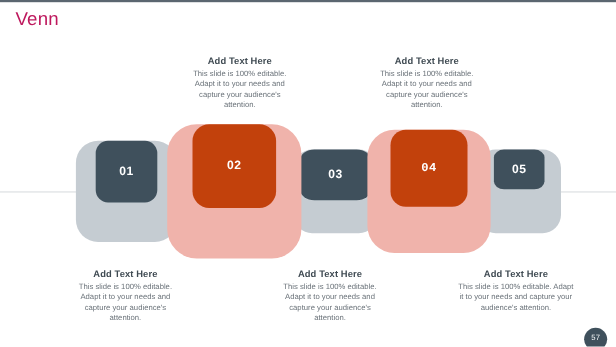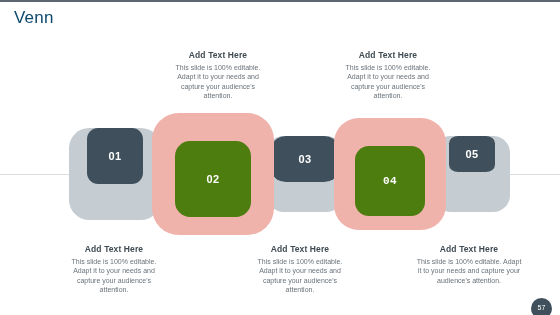--- a/index.html
+++ b/index.html
@@ -31,21 +31,21 @@
     background: #5b6670;
   }
 
   
   .slide-title {
     position: absolute;
     left: 14px;
     top: 7px;
     font-size: 17px;
     font-weight: 400;
-    color: #0c4a6e;
+    color: #be185d;
     letter-spacing: 0.2px;
     line-height: 22px;
     white-space: nowrap;
   }
 
   
   .axis-line {
     position: absolute;
     left: 0;
     top: 174px;
@@ -100,21 +100,21 @@
 
   .n4 { left: 334px; top: 118px; width: 112px; height: 112px; z-index: 3; font-family: Liberation Mono, monospace; }
   .n4 .inner { width: 70px; height: 70px; }
 
   .n5 { left: 434px; top: 136px; width: 76px;  height: 76px;  z-index: 2; }
   .n5 .inner { width: 46px; height: 36px; }
 
   .slate .outer { background: #c5ccd2; }
   .slate .inner { background: #3f505c; }
   .red   .outer { background: #f0b3ab; }
-  .red   .inner { background: #4d7c0f; margin-top: 28px; }
+  .red   .inner { background: #c2410c; }
 
   
   .caption {
     position: absolute;
     text-align: center;
   }
   .cap-title {
     font-size: 8.5px;
     font-weight: 700;
     color: #3f4a52;

